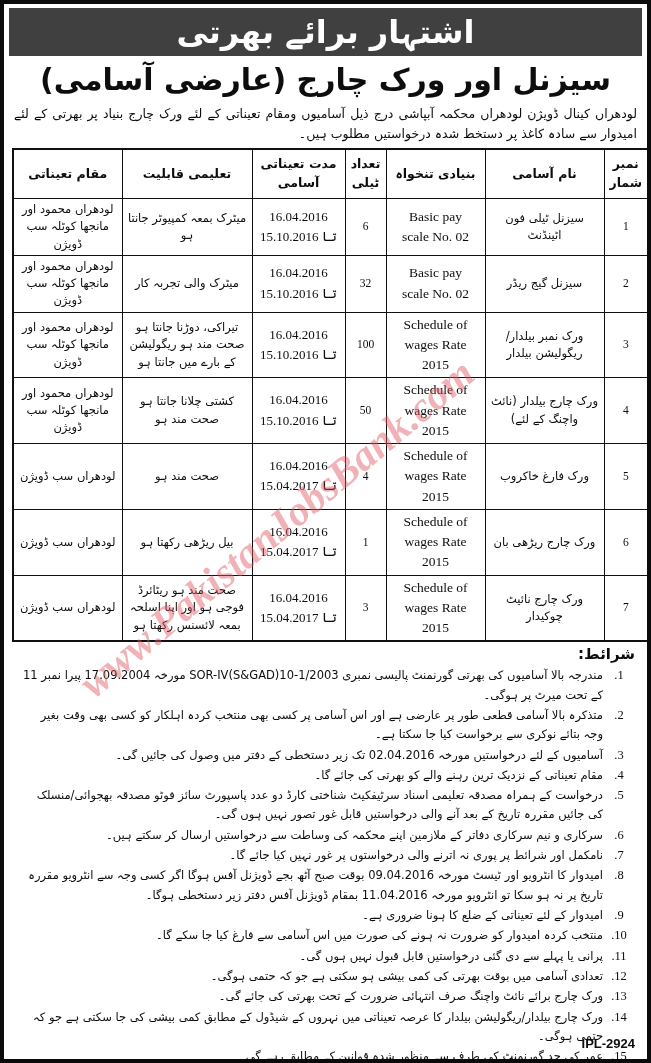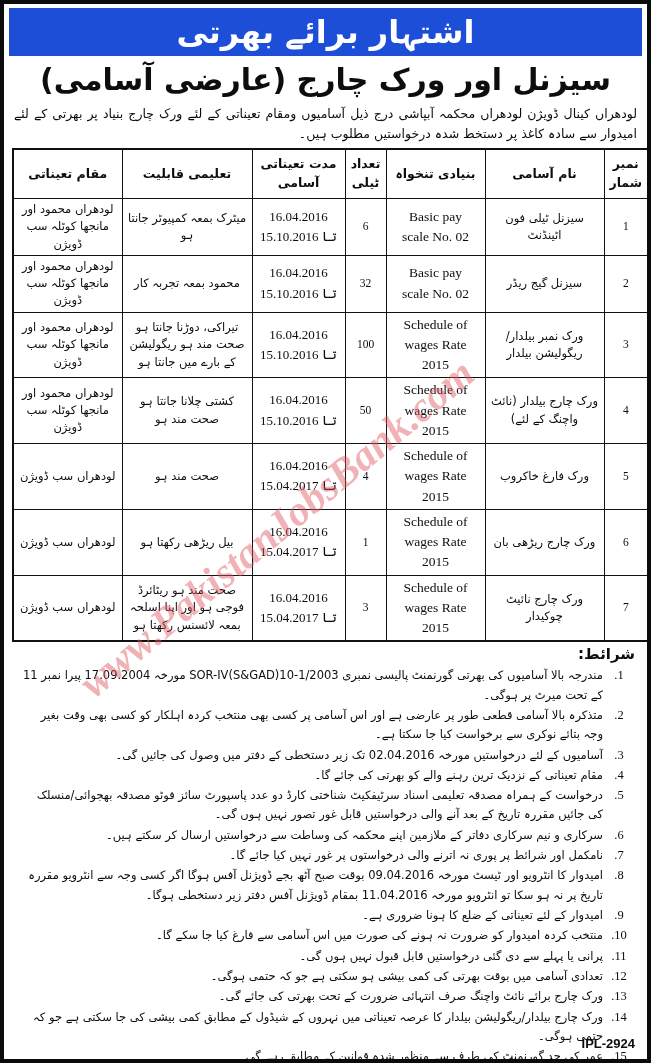--- a/index.html
+++ b/index.html
@@ -5,21 +5,21 @@
   html,body { margin:0; padding:0; }
   body {
     width:651px; height:1063px; position:relative; background:#ffffff;
     font-family:"DejaVu Sans", sans-serif; color:#0d0d0d;
   }
   .frame {
     position:absolute; inset:0; border:4px solid #0b0b0b; box-sizing:border-box;
     background:#fff; overflow:hidden;
   }
   .banner {
-    margin:4px 5px 5px; background:#1d4ed8; height:48px;
+    margin:4px 5px 5px; background:#404040; height:48px;
     display:flex; align-items:center; justify-content:center;
   }
   .banner-title {
     color:#ffffff; font-weight:bold; font-size:32px; direction:rtl; letter-spacing:1px;
   }
   .subtitle {
     direction:rtl; text-align:center; font-weight:bold; font-size:30px;
     margin:2px 0 5px; line-height:1.25;
   }
   .intro {
@@ -122,21 +122,21 @@
           <td>سیزنل گیج ریڈر</td>
           <td>
             <div class="en">Basic pay</div>
             <div class="en">scale No. 02</div>
           </td>
           <td class="num">32</td>
           <td>
             <div class="date-line">16.04.2016</div>
             <div class="date-line">تا 15.10.2016</div>
           </td>
-          <td>محمود بمعہ تجربہ کار</td>
+          <td>میٹرک والی تجربہ کار</td>
           <td>لودھراں محمود اور مانجھا کوٹلہ سب ڈویژن</td>
         </tr>
         <tr>
           <td class="num">3</td>
           <td>ورک نمبر بیلدار/ ریگولیشن بیلدار</td>
           <td>
             <div class="en">Schedule of</div>
             <div class="en">wages Rate 2015</div>
           </td>
           <td class="num">100</td>

